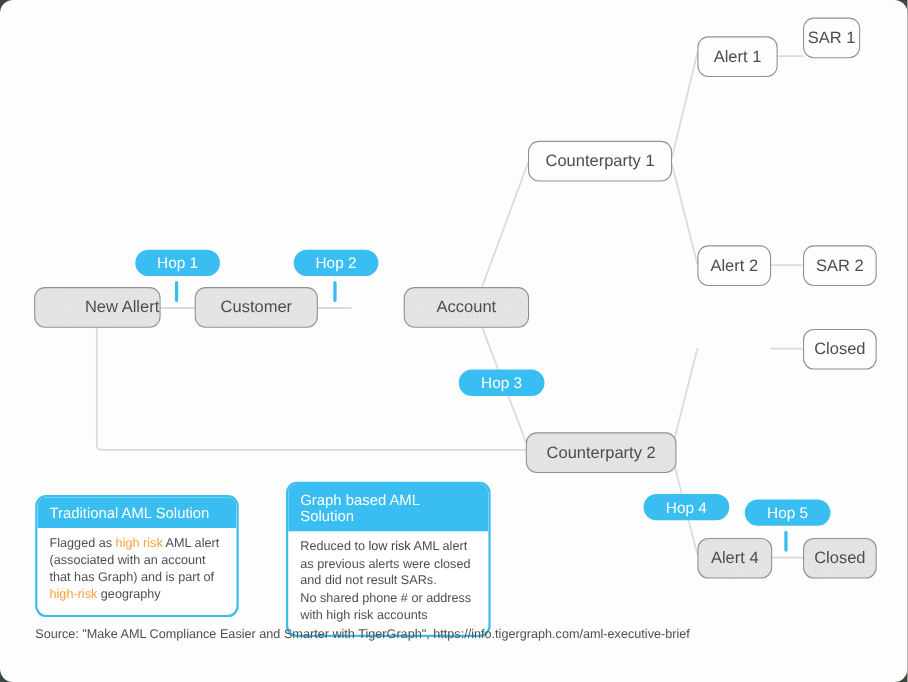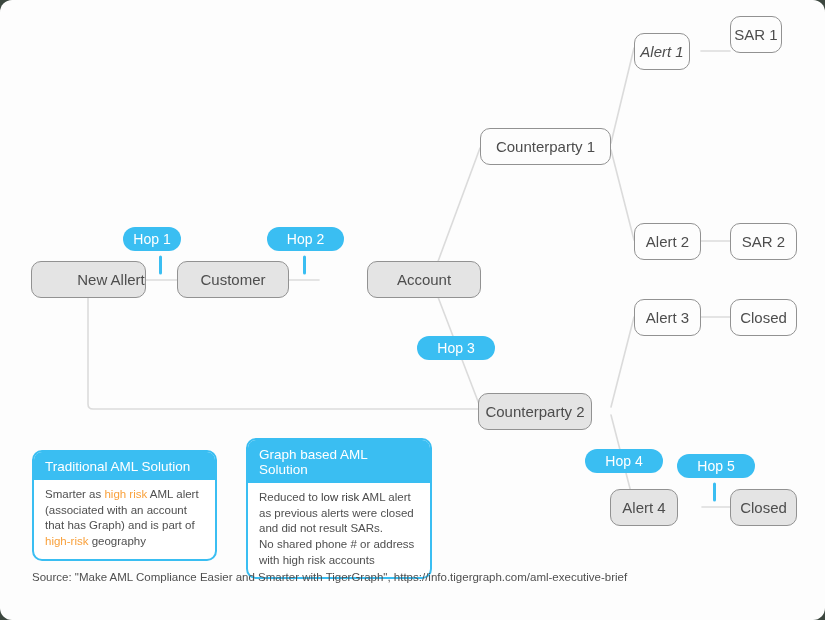--- a/index.html
+++ b/index.html
@@ -76,45 +76,44 @@
       <path d="M304.5,257 L304.5,273"></path>
       <path d="M714.5,484 L714.5,500"></path>
     </g>
   </svg>
 
   <div class="node gray" style="left:31px;top:261px;width:115px;height:37px;padding-left:45px;">New Allert</div>
   <div class="node gray" style="left:177px;top:261px;width:112px;height:37px;">Customer</div>
   <div class="node gray" style="left:319px;top:261px;width:114px;height:37px;margin-left:48px;">Account</div>
 
   <div class="node" style="left:480px;top:128px;width:131px;height:37px;">Counterparty 1</div>
-  <div class="node gray" style="left:478px;top:393px;width:114px;height:37px;">Counterparty 2</div>
+  <div class="node gray" style="left:478px;top:393px;width:137px;height:37px;">Counterparty 2</div>
 
-  <div class="node" style="left:634px;top:33px;width:56px;height:37px;font-style:italic;">Alert 1</div>
+  <div class="node" style="left:634px;top:33px;width:73px;height:37px;">Alert 1</div>
   <div class="node" style="left:730px;top:16px;width:52px;height:37px;">SAR 1</div>
   <div class="node" style="left:634px;top:223px;width:67px;height:37px;">Alert 2</div>
   <div class="node" style="left:730px;top:223px;width:67px;height:37px;">SAR 2</div>
-  <div class="node" style="left:634px;top:299px;width:67px;height:37px;">Alert 3</div>
   <div class="node" style="left:730px;top:299px;width:67px;height:37px;">Closed</div>
-  <div class="node gray" style="left:610px;top:489px;width:68px;height:37px;">Alert 4</div>
+  <div class="node gray" style="left:634px;top:489px;width:68px;height:37px;">Alert 4</div>
   <div class="node gray" style="left:730px;top:489px;width:67px;height:37px;">Closed</div>
 
-  <div class="hop" style="left:123px;top:227px;width:58px;height:24px;">Hop 1</div>
+  <div class="hop" style="left:123px;top:227px;width:77px;height:24px;">Hop 1</div>
   <div class="hop" style="left:267px;top:227px;width:77px;height:24px;">Hop 2</div>
   <div class="hop" style="left:417px;top:336px;width:78px;height:24px;">Hop 3</div>
   <div class="hop" style="left:585px;top:449px;width:78px;height:24px;">Hop 4</div>
   <div class="hop" style="left:677px;top:454px;width:78px;height:24px;">Hop 5</div>
 
   <div class="card" style="left:32px;top:450px;">
     <div class="card-header">Traditional AML Solution</div>
     <div class="card-body">
-      <span>Smarter as </span><span class="orange">high risk</span><span> AML alert (associated with an account that has Graph) and is part of </span><span class="orange">high-risk</span><span> geography</span>
+      <span>Flagged as </span><span class="orange">high risk</span><span> AML alert (associated with an account that has Graph) and is part of </span><span class="orange">high-risk</span><span> geography</span>
     </div>
   </div>
 
-  <div class="card" style="left:246px;top:438px;width:186px;">
+  <div class="card" style="left:260px;top:438px;width:186px;">
     <div class="card-header">Graph based AML Solution</div>
     <div class="card-body">
       <span>Reduced to </span><span class="bold">low risk</span><span> AML alert as previous alerts were closed and did not result SARs.</span><br>
       <span>No shared phone # or address with high risk accounts</span>
     </div>
   </div>
 
   <div class="source">Source: "Make AML Compliance Easier and Smarter with TigerGraph", https://info.tigergraph.com/aml-executive-brief</div>
 
 </div>

